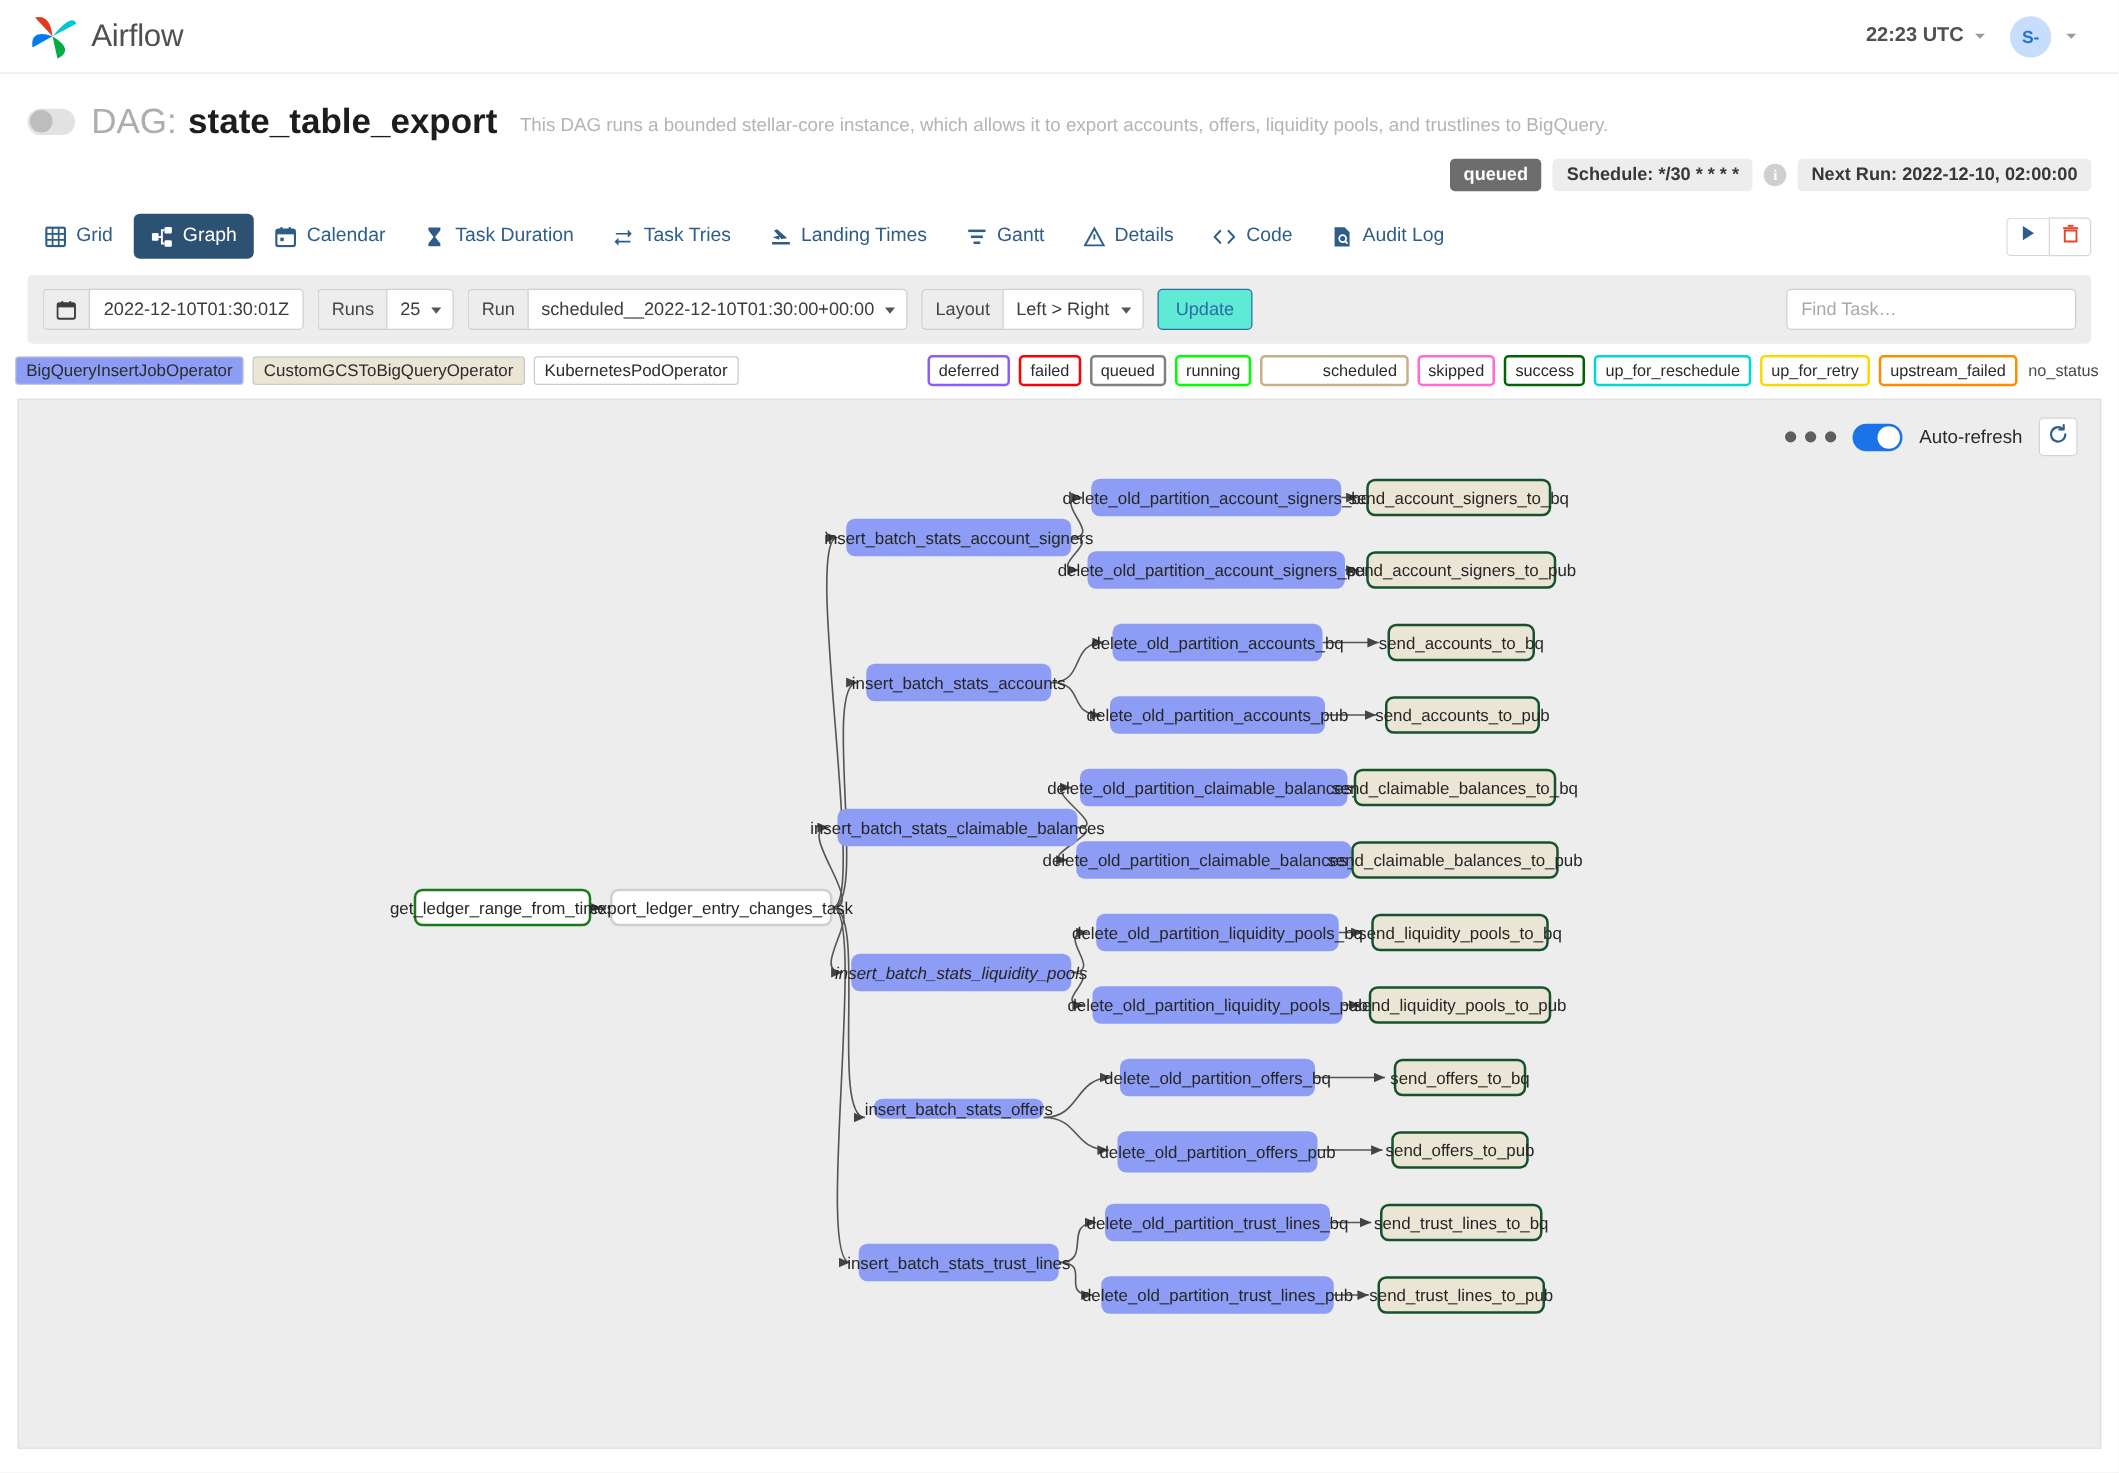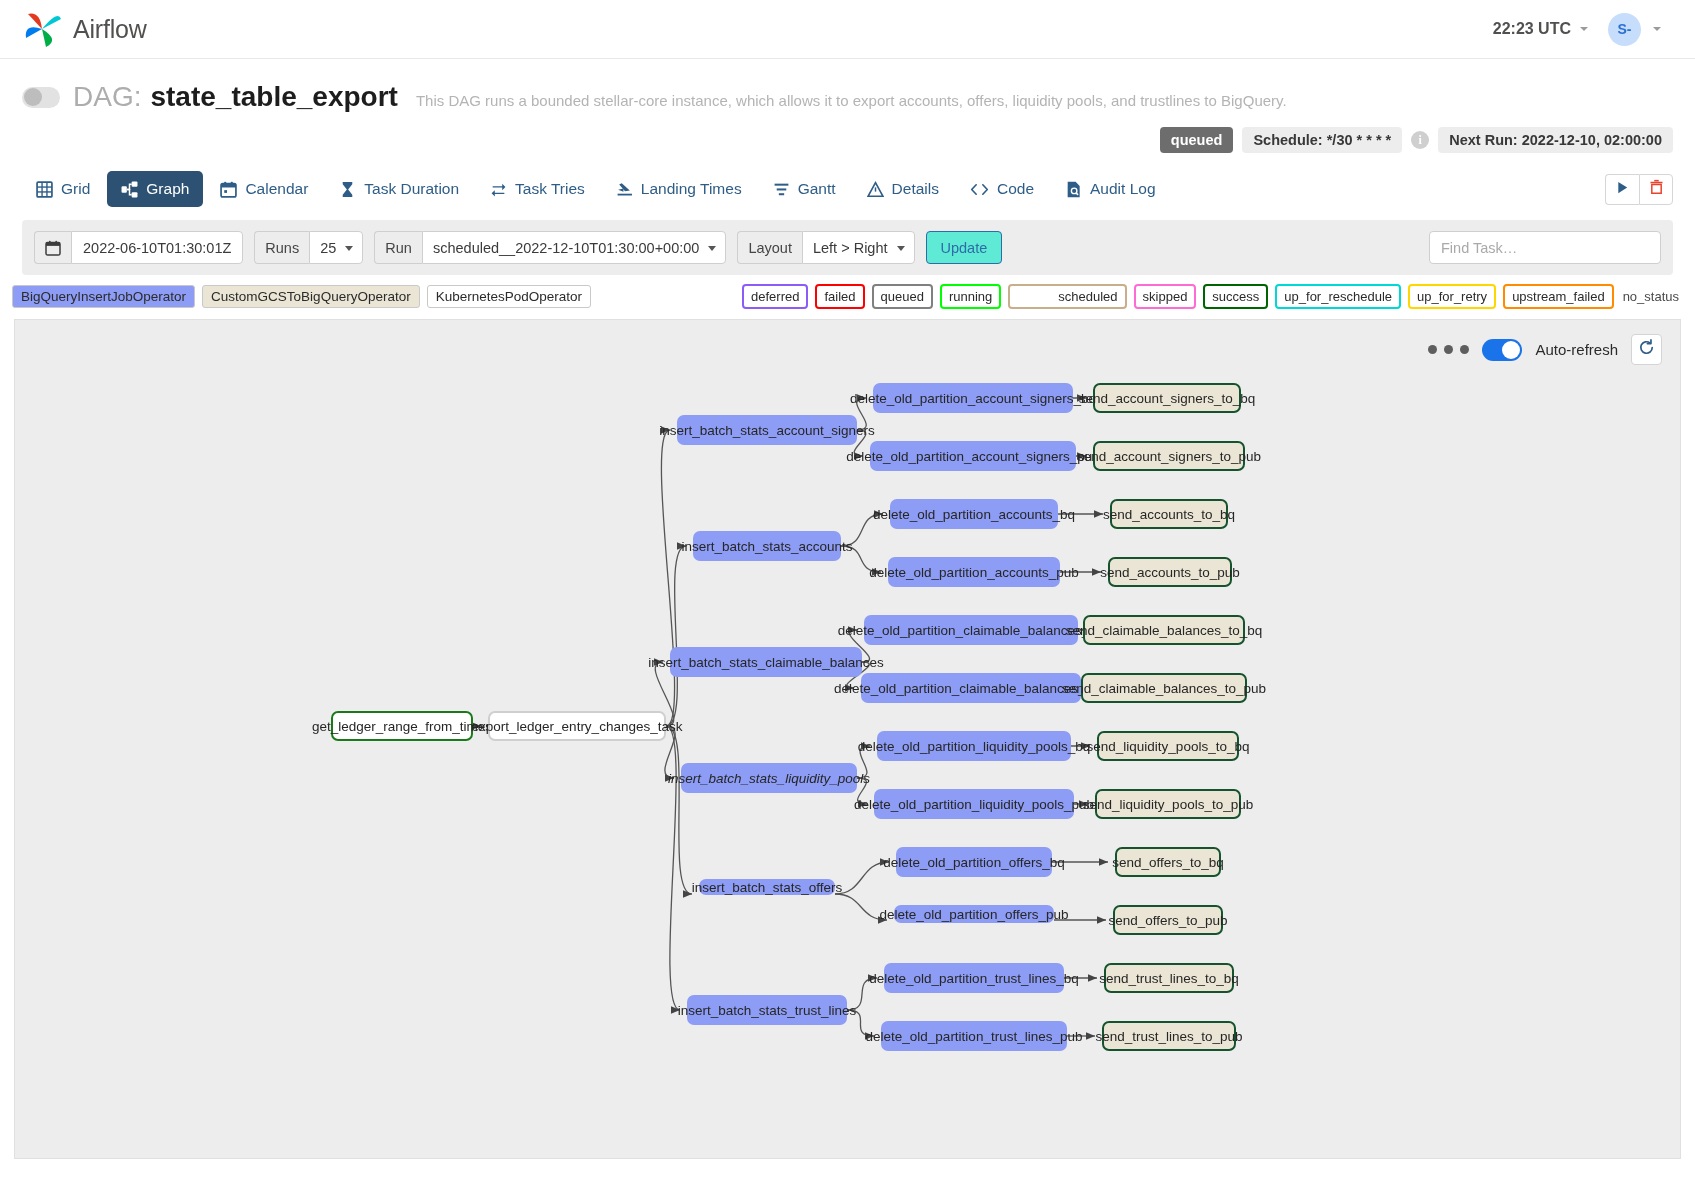--- a/index.html
+++ b/index.html
@@ -361,21 +361,21 @@
 <div class="filter-bar">
   <div class="inp-group">
     <div class="addon">
       <svg width="16" height="16" viewBox="0 0 16 16">
           <rect x="1" y="2.5" width="14" height="12.5" rx="1.6" fill="none" stroke="#3d3d3d" stroke-width="1.5"></rect>
           <rect x="1" y="2.5" width="14" height="3.4" fill="#3d3d3d"></rect>
           <rect x="4" y="0.8" width="1.6" height="2.8" rx="0.6" fill="#3d3d3d"></rect>
           <rect x="10.4" y="0.8" width="1.6" height="2.8" rx="0.6" fill="#3d3d3d"></rect>
         </svg>
     </div>
-    <div class="fld rr">2022-06-10T01:30:01Z</div>
+    <div class="fld rr">2022-12-10T01:30:01Z</div>
   </div>
 
   <div class="inp-group">
     <div class="addon">Runs</div>
     <div class="sel">25</div>
   </div>
 
   <div class="inp-group">
     <div class="addon">Run</div>
     <div class="sel">scheduled__2022-12-10T01:30:00+00:00</div>
@@ -538,21 +538,21 @@
       </div>
       <div class="node node-blue" style="left: 684px; top: 559px; width: 136px; height: 16px;">
         <span>insert_batch_stats_offers</span>
       </div>
       <div class="node node-blue" style="left: 881px; top: 527px; width: 156px; height: 30px;">
         <span>delete_old_partition_offers_bq</span>
       </div>
       <div class="node node-beige" style="left: 1100px; top: 527px; width: 106px; height: 30px;">
         <span>send_offers_to_bq</span>
       </div>
-      <div class="node node-blue" style="left: 879px; top: 585px; width: 160px; height: 18px;">
+      <div class="node node-blue" style="left: 879px; top: 585px; width: 160px; height: 33px;">
         <span>delete_old_partition_offers_pub</span>
       </div>
       <div class="node node-beige" style="left: 1098px; top: 585px; width: 110px; height: 30px;">
         <span>send_offers_to_pub</span>
       </div>
       <div class="node node-blue" style="left: 672px; top: 675px; width: 160px; height: 30px;">
         <span>insert_batch_stats_trust_lines</span>
       </div>
       <div class="node node-blue" style="left: 869px; top: 643px; width: 180px; height: 30px;">
         <span>delete_old_partition_trust_lines_bq</span>

